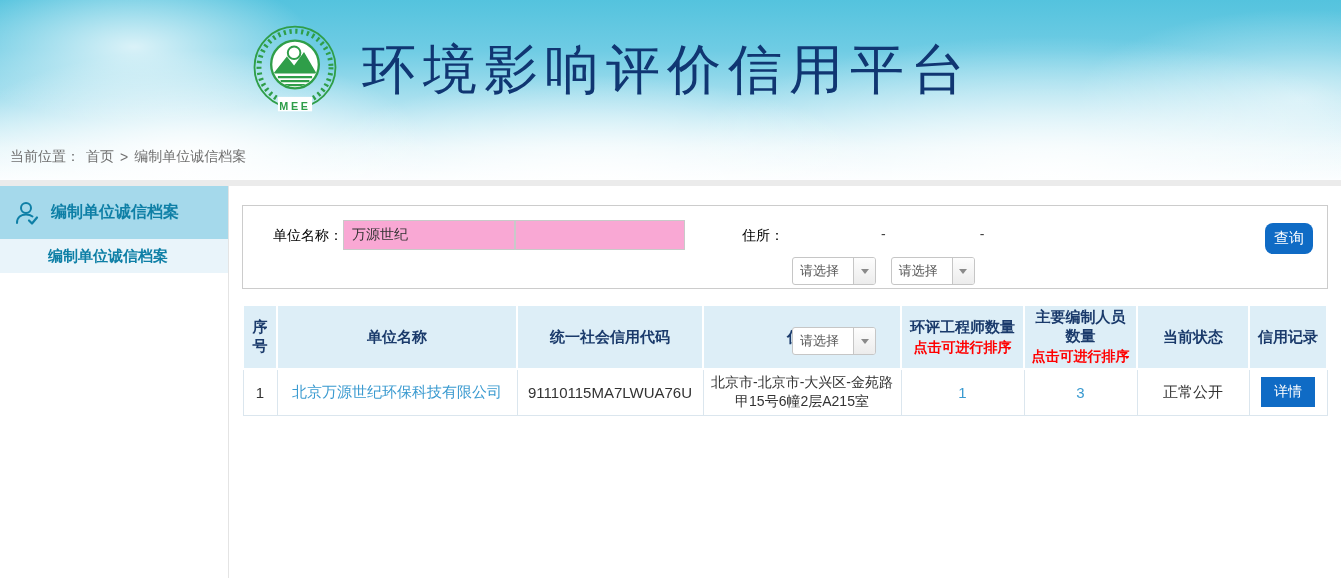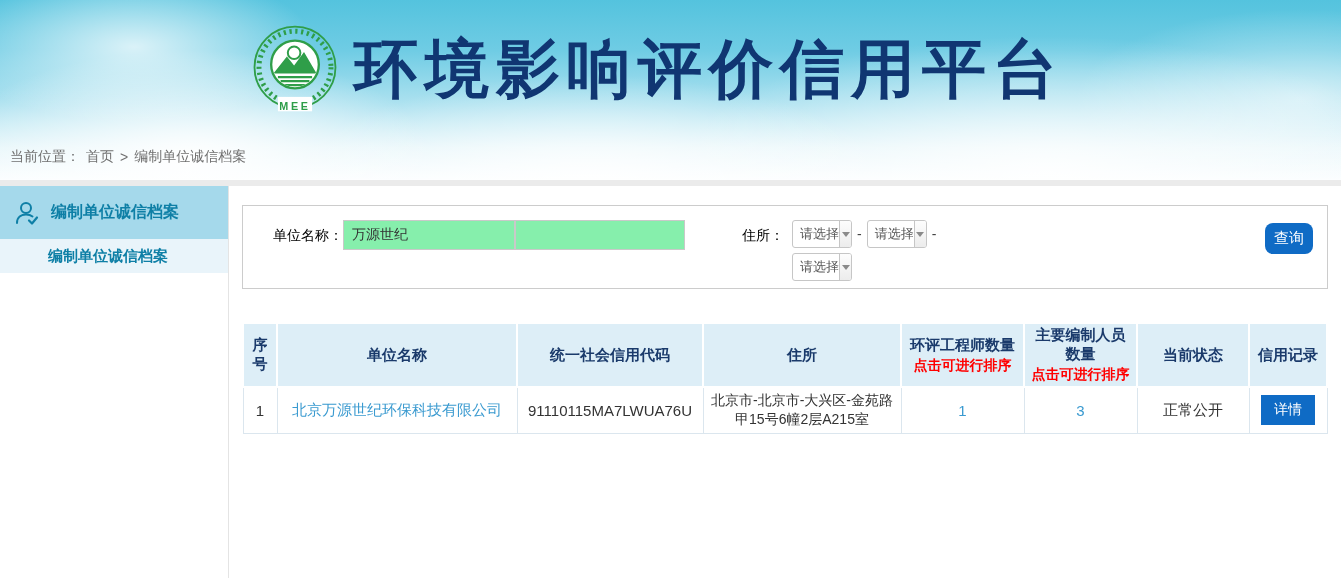--- a/index.html
+++ b/index.html
@@ -13,21 +13,21 @@
       radial-gradient(ellipse 260px 110px at 10% 26%, rgba(255,255,255,.75), rgba(255,255,255,0) 70%),
       radial-gradient(ellipse 340px 150px at 14% 88%, rgba(255,255,255,.95), rgba(255,255,255,0) 72%),
       radial-gradient(ellipse 430px 160px at 44% 104%, rgba(255,255,255,.92), rgba(255,255,255,0) 70%),
       radial-gradient(ellipse 520px 190px at 78% 96%, rgba(255,255,255,.85), rgba(255,255,255,0) 72%),
       radial-gradient(ellipse 300px 120px at 97% 55%, rgba(255,255,255,.55), rgba(255,255,255,0) 75%),
       linear-gradient(180deg, #54c3de 0%, #6fcce4 28%, #aee2f0 58%, #e6f6fa 82%, #fbfeff 100%);
   }
   .brand { position:absolute; left:250px; top:24px; display:flex; align-items:center; }
   .logo { width:90px; height:90px; }
   .site-title {
-    margin-left:14px; font-size:64px; font-weight:700; color:#103672;
+    margin-left:22px; font-size:54px; font-weight:400; color:#103672;
     letter-spacing:7px; line-height:90px; white-space:nowrap;
   }
   .crumbs {
     position:absolute; left:10px; bottom:14px; font-size:14px; color:#707070;
     display:flex; align-items:center; gap:6px;
   }
   .crumbs .link { cursor:pointer; }
   .strip { width:100%; height:6px; background:#ebebeb; }
 
   
@@ -45,39 +45,39 @@
   .main { flex:1; padding:0 13px; }
 
   
   .panel {
     margin-top:19px; border:1px solid #cccccc; height:84px; position:relative;
     padding:14px 14px 0 16px; display:flex; align-items:flex-start;
   }
   .f-label { font-size:14px; color:#000000; line-height:30px; white-space:nowrap; }
   .f-input {
     height:30px; border:1px solid #c9c9c9; padding:0 8px; font-size:14px; color:#333;
-    outline:none; background:#86efac;
-  }
-  .combo { display:flex; width:60px; height:28px; border:1px solid #c6c6c6; border-radius:3px; background:#fff; overflow:hidden; cursor:pointer; }
+    outline:none; background:#f9a8d4;
+  }
+  .combo { display:flex; width:84px; height:28px; border:1px solid #c6c6c6; border-radius:3px; background:#fff; overflow:hidden; cursor:pointer;margin-top:37px; }
   .combo-text { flex:1; font-size:13px; color:#555; line-height:26px; padding-left:7px; white-space:nowrap; }
   .combo-arrow {
     width:22px; border-left:1px solid #c6c6c6; background:linear-gradient(#fdfdfd,#ececec);
     display:flex; align-items:center; justify-content:center;
   }
   .combo-arrow::after { content:""; width:0; height:0; border:4px solid transparent; border-top:5px solid #8a8a8a; margin-top:5px; }
   .dash { line-height:28px; color:#444; margin:0 5px; font-size:14px; }
   .addr-col { display:flex; flex-direction:column; gap:5px; }
   .addr-row { display:flex; }
   .btn-query {
     position:absolute; right:14px; top:17px; width:48px; height:31px;
     background:#0f6bc5; color:#fff; border:none; border-radius:8px; font-size:15px; cursor:pointer;
   }
 
   
-  table { width:100%; margin-top:33px; border-collapse:collapse; table-layout:fixed; }
+  table { width:100%; margin-top:15px; border-collapse:collapse; table-layout:fixed; }
   th {
     background:#ddeef7; color:#1a3a6b; font-size:15px; font-weight:bold;
     height:46px; border:2px solid #ffffff; padding:2px 4px; text-align:center;
   }
   th .sort { color:#ff0000; font-size:14px; margin-top:2px; cursor:pointer; }
   td {
     height:46px; border:1px solid #dbe6ee; font-size:15px; color:#333;
     text-align:center; padding:2px 6px; background:#fff;
   }
   td.addr { font-size:14px; line-height:19px; }

